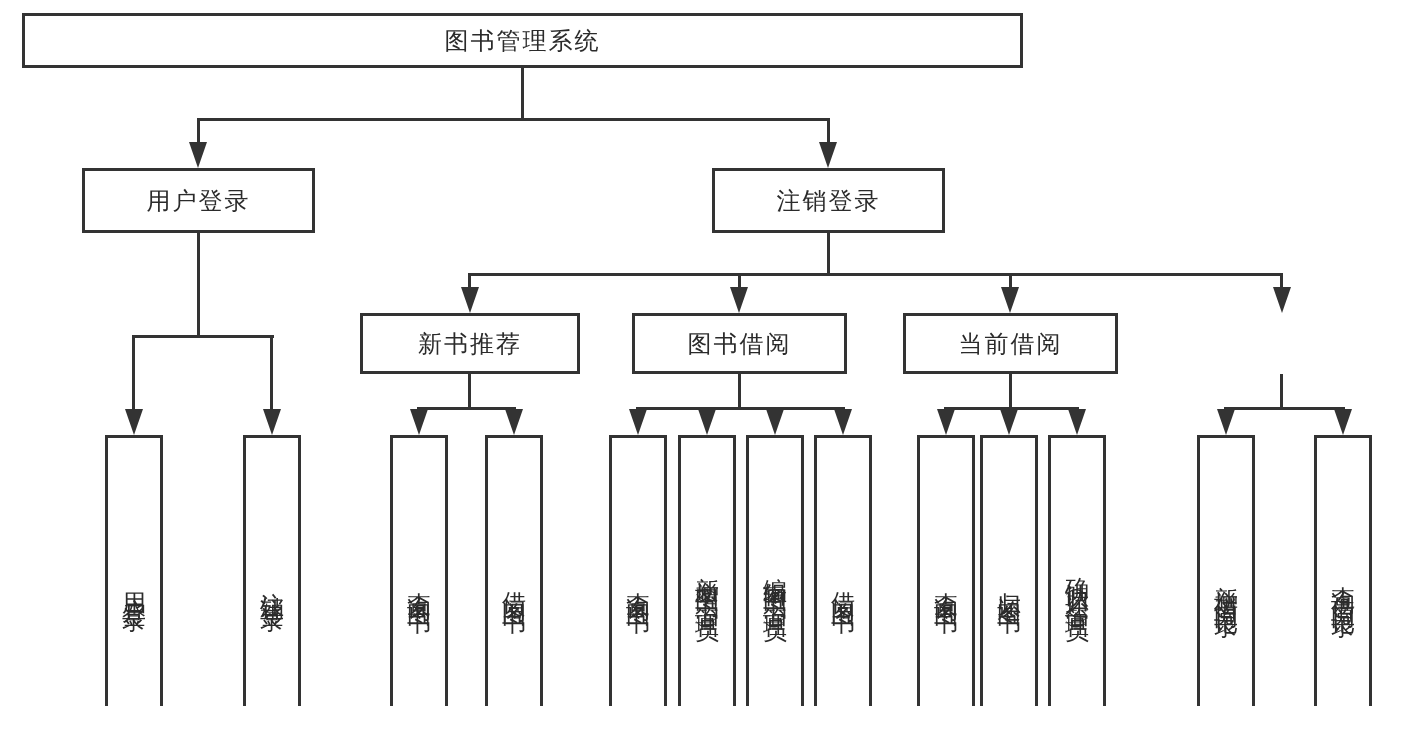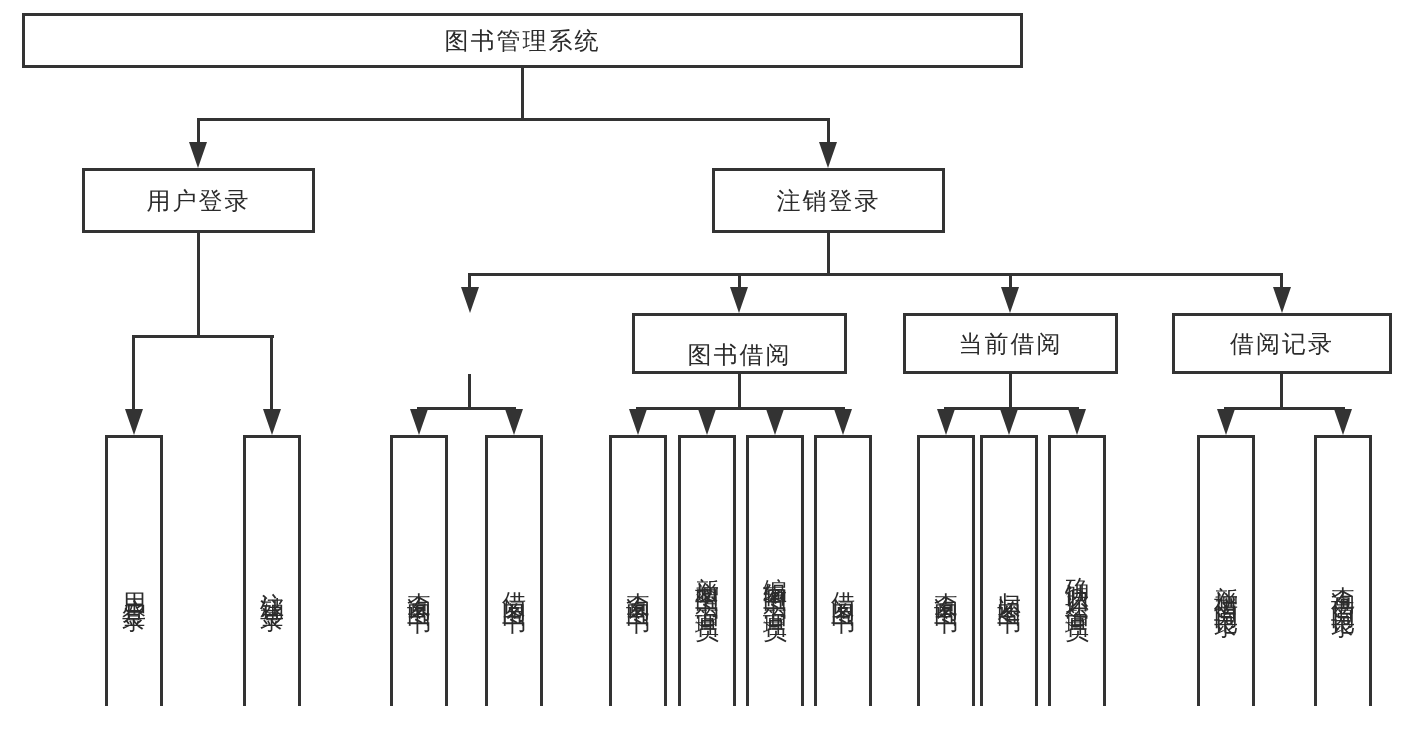--- a/index.html
+++ b/index.html
@@ -85,28 +85,28 @@
   <div class="l" style="left:468px;top:273px;width:815px;height:3px;"></div>
   <div class="l" style="left:468px;top:273px;width:3px;height:16px;"></div>
   <div class="l" style="left:738px;top:273px;width:3px;height:16px;"></div>
   <div class="l" style="left:1009px;top:273px;width:3px;height:16px;"></div>
   <div class="l" style="left:1280px;top:273px;width:3px;height:16px;"></div>
   <div class="arr" style="left:461px;top:287px;"></div>
   <div class="arr" style="left:730px;top:287px;"></div>
   <div class="arr" style="left:1001px;top:287px;"></div>
   <div class="arr" style="left:1273px;top:287px;"></div>
 
-  <div class="box" style="left:632px;top:313px;width:215px;height:61px;align-items:flex-end;">
+  <div class="box" style="left:360px;top:313px;width:220px;height:61px;">
+    <span>新书推荐</span>
+  </div>
+  <div class="box" style="left:632px;top:313px;width:215px;height:61px;">
     <span>图书借阅</span>
   </div>
   <div class="box" style="left:903px;top:313px;width:215px;height:61px;justify-content:center;">
     <span>当前借阅</span>
-  </div>
-  <div class="box" style="left:1172px;top:313px;width:220px;height:61px;">
-    <span>借阅记录</span>
   </div>
 
   <div class="l" style="left:468px;top:374px;width:3px;height:33px;"></div>
   <div class="l" style="left:417px;top:407px;width:99px;height:3px;"></div>
   <div class="arr" style="left:410px;top:409px;"></div>
   <div class="arr" style="left:505px;top:409px;"></div>
 
   <div class="l" style="left:738px;top:374px;width:3px;height:33px;"></div>
   <div class="l" style="left:636px;top:407px;width:209px;height:3px;"></div>
   <div class="arr" style="left:629px;top:409px;"></div>

